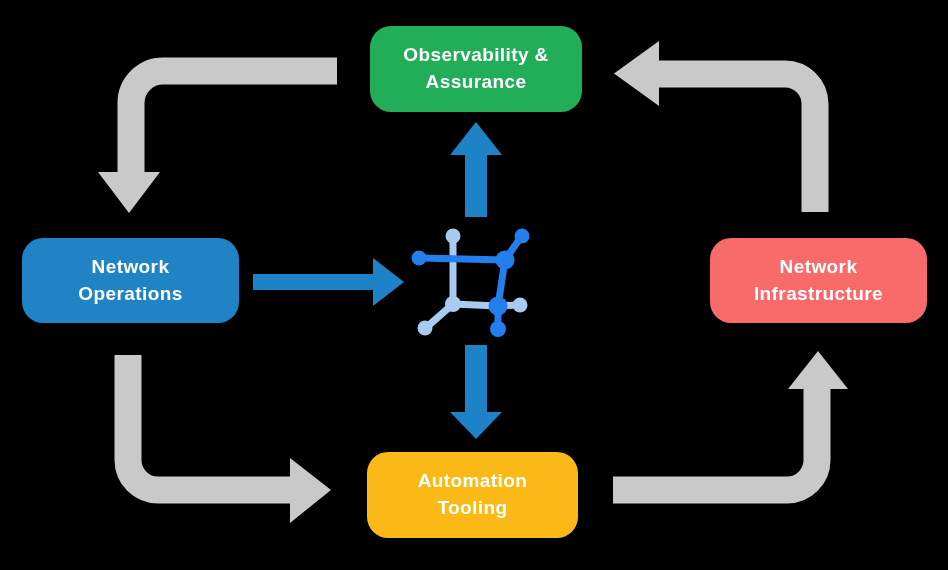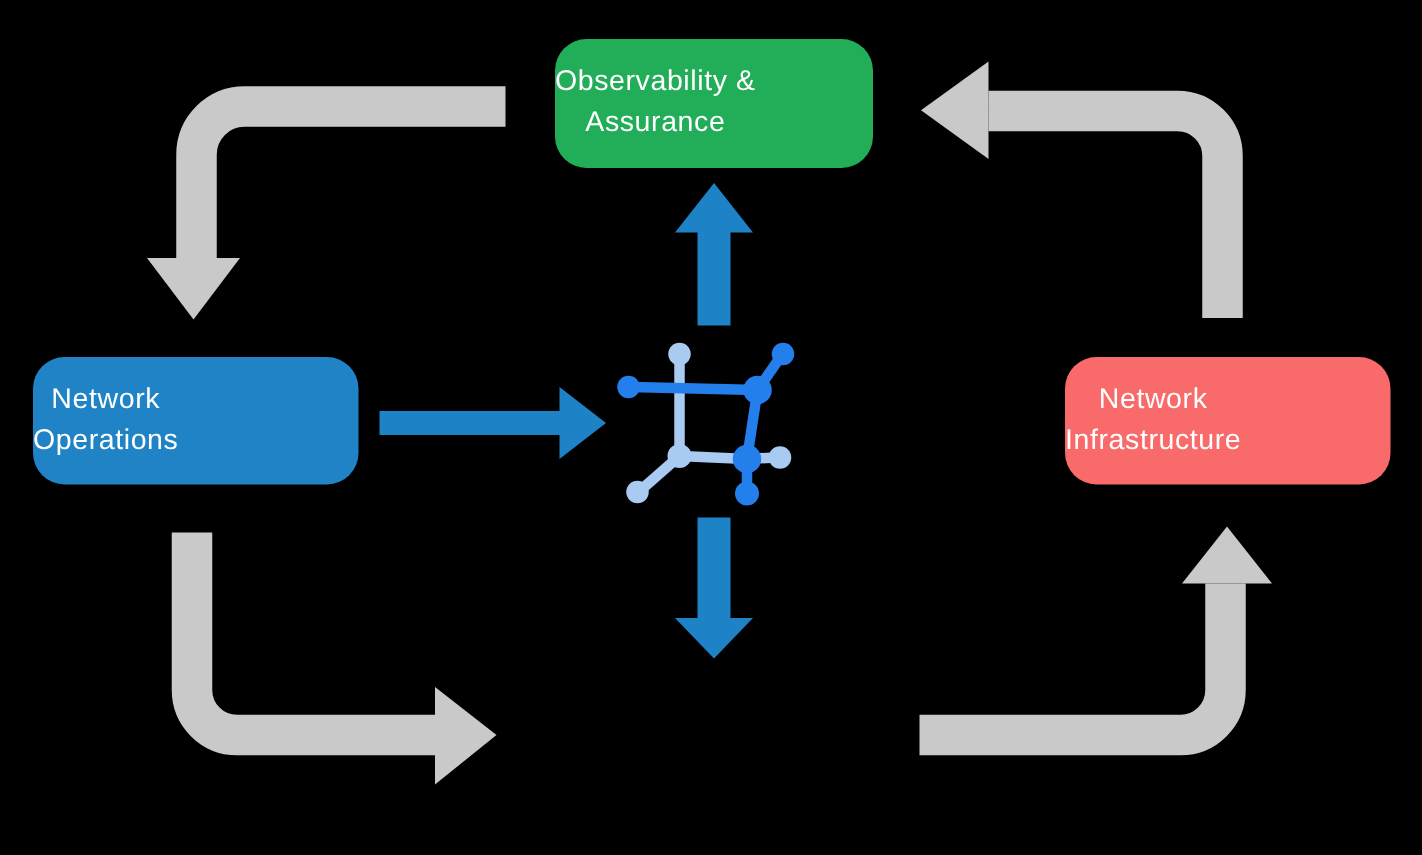--- a/index.html
+++ b/index.html
@@ -20,24 +20,25 @@
     left: 0;
     top: 0;
     width: 948px;
     height: 570px;
   }
   .node {
     position: absolute;
     border-radius: 21px;
     display: flex;
     align-items: center;
+    justify-content: center;
     text-align: center;
     color: var(--text, #fff);
     font-size: 19px;
-    font-weight: 400;
+    font-weight: 700;
     letter-spacing: 0.4px;
     line-height: 1.4;
   }
   .node .label { white-space: pre-line; }
   .node-observability { left: 370px; top: 26px;  width: 212px; height: 86px; background: var(--node-observability); }
   .node-operations    { left: 22px;  top: 238px; width: 217px; height: 85px; background: var(--node-operations); }
   .node-infrastructure{ left: 710px; top: 238px; width: 217px; height: 85px; background: var(--node-infrastructure); }
   .node-automation    { left: 367px; top: 452px; width: 211px; height: 86px; background: var(--node-automation); }
 
   .gray-shaft { fill: none; stroke: var(--arrow-gray); stroke-width: 27; }
@@ -119,14 +120,18 @@
   <div class="node node-operations">
     <span class="label">Network
 Operations</span>
   </div>
 
   <div class="node node-infrastructure">
     <span class="label">Network
 Infrastructure</span>
   </div>
 
+  <div class="node node-automation">
+    <span class="label">Automation
+Tooling</span>
+  </div>
 
 </div>
 
 </body></html>

